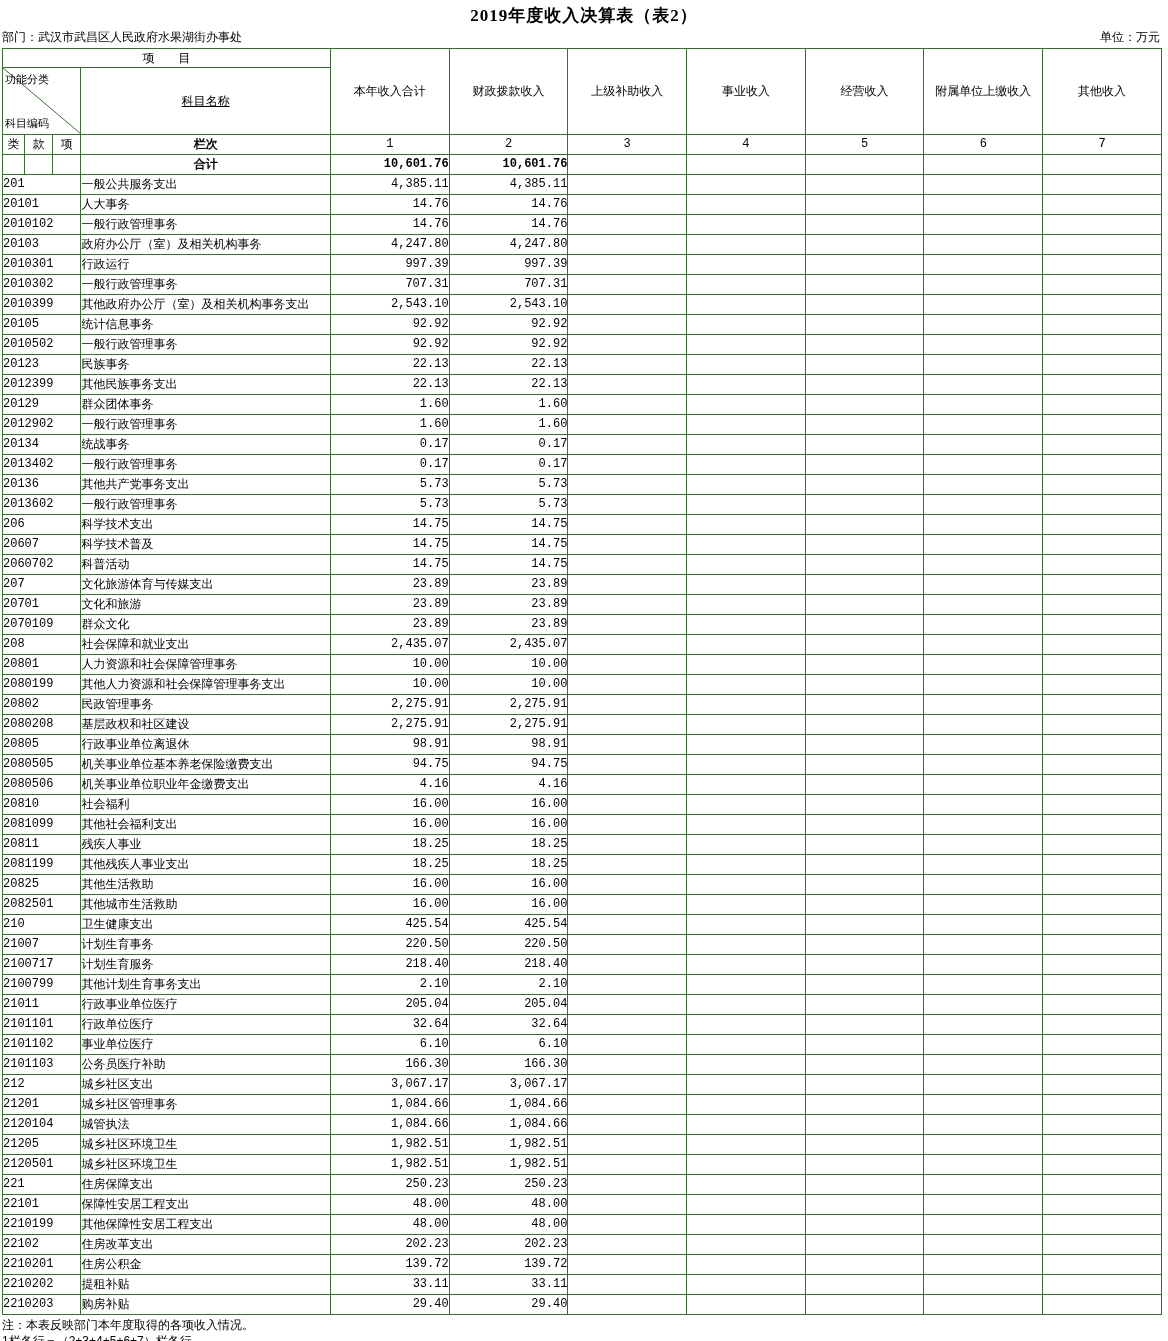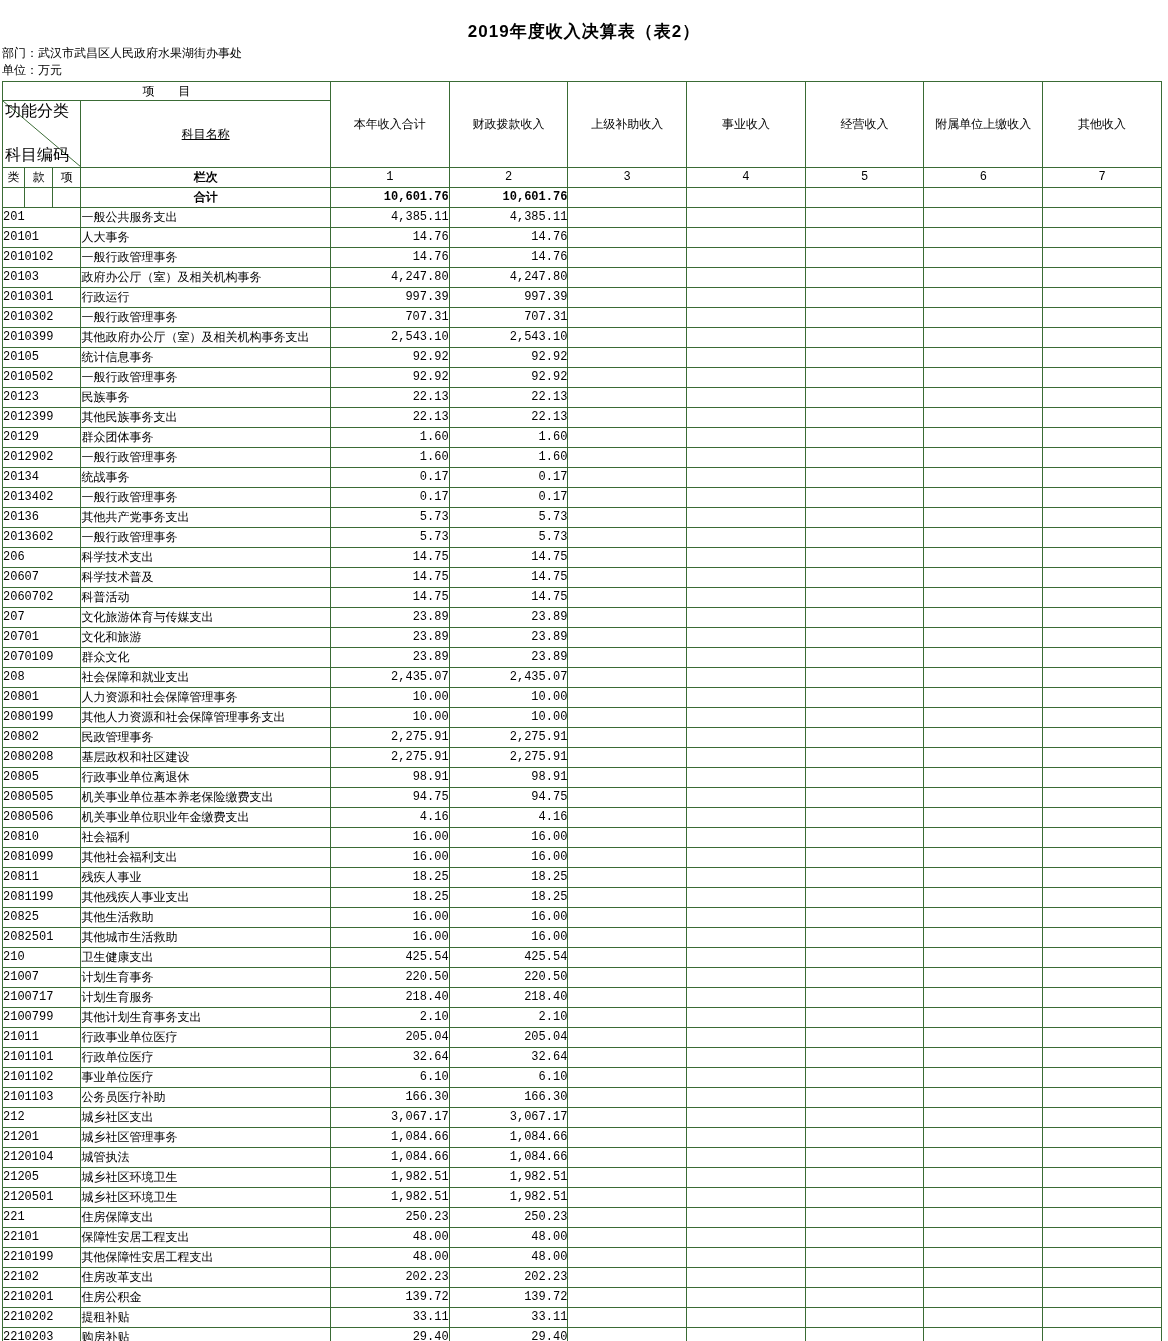--- a/index.html
+++ b/index.html
@@ -16,29 +16,29 @@
   .page {
     width: 1168px;
     position: relative;
     padding: 0;
   }
   .title {
     text-align: center;
     font-size: 17px;
     font-weight: bold;
     letter-spacing: 1px;
-    padding: 20px 0 2px 0;
+    padding: 4px 0 2px 0;
+    font-family: Liberation Serif, serif;
   }
   .meta-row {
     display: flex;
     justify-content: space-between;
     align-items: flex-start;
     font-size: 12px;
     padding: 0 8px 2px 2px;
-    flex-direction: column;
   }
   .meta-left { white-space: nowrap; }
   .meta-right { white-space: nowrap; }
 
   table.main {
     border-collapse: collapse;
     width: 1160px;
     margin-left: 2px;
     table-layout: fixed;
     font-size: 12px;
@@ -78,24 +78,23 @@
     padding: 0;
   }
   .hdr-split .diag {
     position: absolute;
     left: 0; top: 0; right: 0; bottom: 0;
   }
   .hdr-split .t1 {
     position: absolute;
     left: 3px;
     top: 16px;
-    font-size: 16px;
+    font-size: 11px;
     line-height: 14px;
     text-align: left;
-    font-family: Liberation Mono, monospace;
   }
   .notes {
     margin-left: 2px;
     font-size: 12px;
     line-height: 16px;
     padding-top: 2px;
   }
   .lane-label { text-align: center; font-weight: bold; }
 </style>
 </head>

